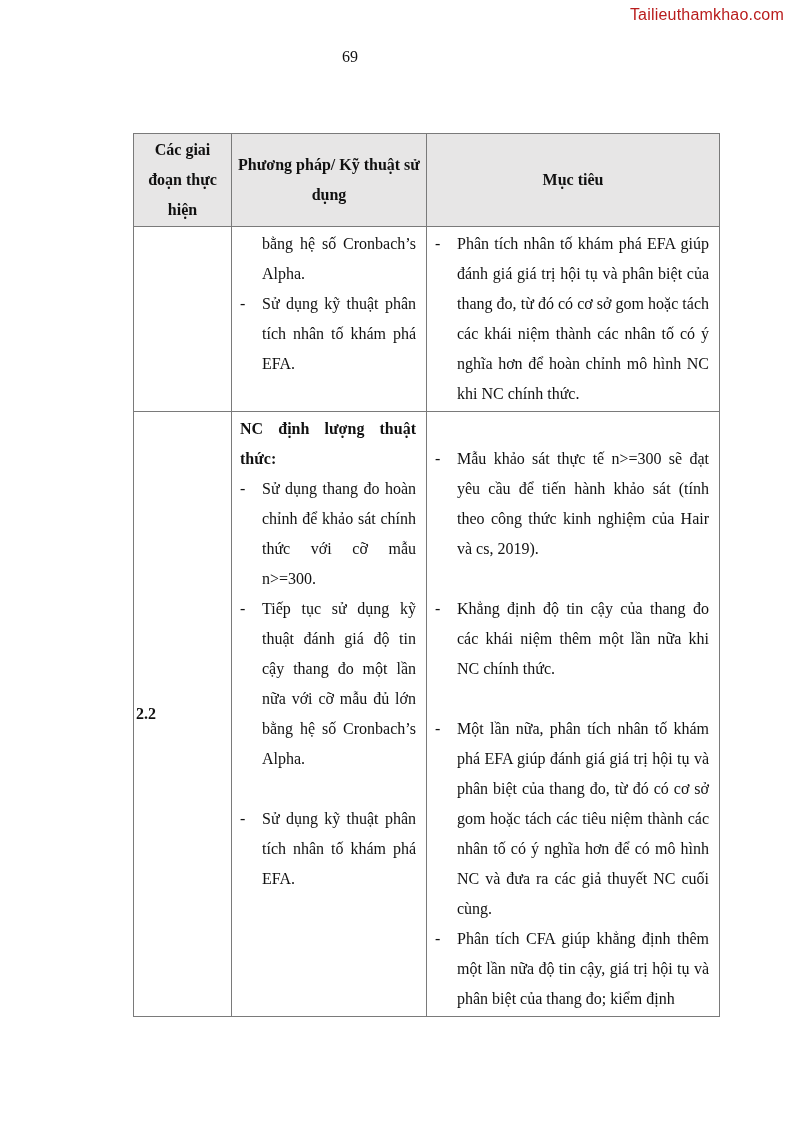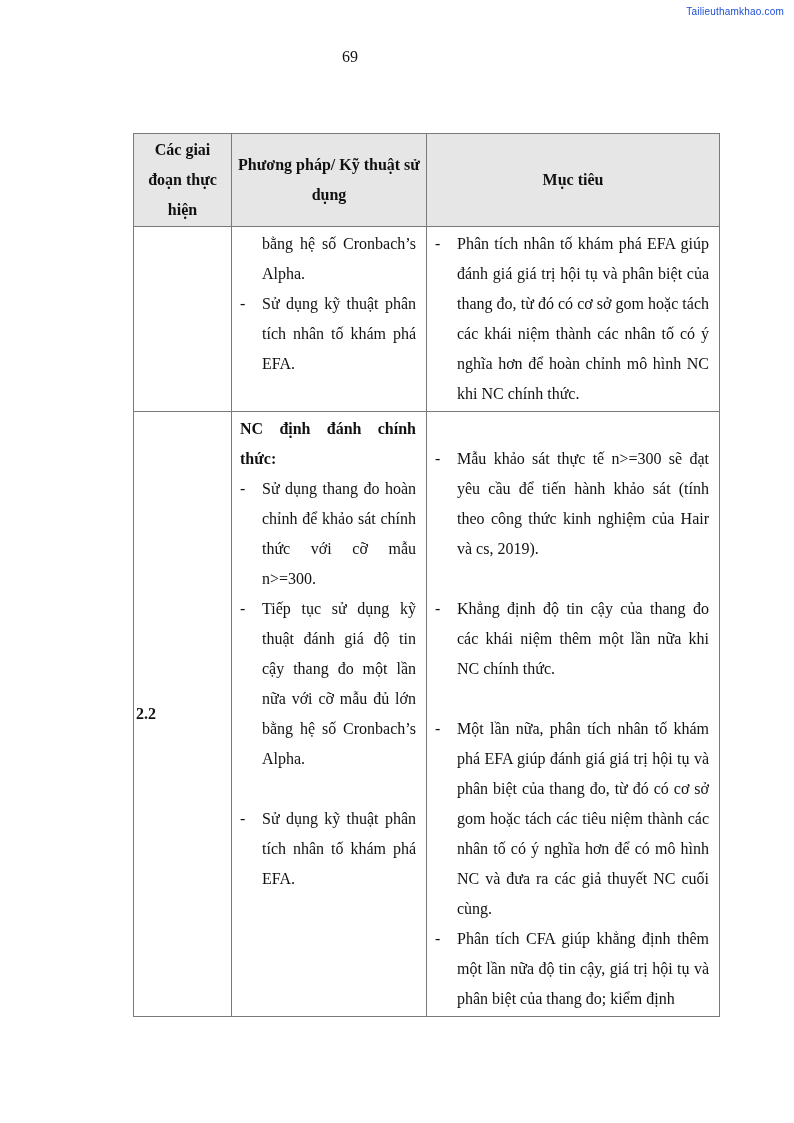--- a/index.html
+++ b/index.html
@@ -1,19 +1,19 @@
 <!DOCTYPE html>
 <html><head>
 <meta charset="utf-8">
 <style>
   html, body { margin:0; padding:0; background:#fff; }
   body { width:794px; height:1123px; position:relative; overflow:hidden;
          font-family:"Liberation Serif", serif; color:#111; }
   .watermark { position:absolute; top:6px; right:10px; font-family:"Liberation Sans", sans-serif;
-               font-size:10px; color:#1d4ed8; letter-spacing:0.2px; }
+               font-size:16px; color:#b91c1c; letter-spacing:0.2px; }
   .page-num { position:absolute; top:48px; left:0; width:700px; text-align:center; font-size:16px; }
   table { position:absolute; top:133px; left:133px; width:586px; border-collapse:collapse;
           table-layout:fixed; font-size:16px; }
   td, th { border:1px solid #7a7a7a; vertical-align:top; padding:2px; }
   th { background:#e7e6e6; font-weight:bold; text-align:center; vertical-align:middle;
        line-height:30px; height:88px; }
   col.c1 { width:98px; } col.c2 { width:195px; } col.c3 { width:293px; }
   .stage { text-align:left; vertical-align:middle; font-weight:bold; }
   .cell { padding:0 8px 0 6px; line-height:30px; }
   .bold-title { font-weight:bold; text-align:justify; text-align-last:left; }
@@ -60,21 +60,21 @@
             <span class="dash">-</span>
             <span>Phân tích nhân tố khám phá EFA giúp đánh giá giá trị hội tụ và phân biệt của thang đo, từ đó có cơ sở gom hoặc tách các khái niệm thành các nhân tố có ý nghĩa hơn để hoàn chỉnh mô hình NC khi NC chính thức.</span>
           </div>
         </div>
       </td>
     </tr>
     <tr style="height:602px;">
       <td class="stage">2.2</td>
       <td>
         <div class="cell">
-          <div class="bold-title">NC định đánh chính thức:</div>
+          <div class="bold-title">NC định lượng thuật thức:</div>
           <div class="bullet">
             <span class="dash">-</span>
             <span>Sử dụng thang đo hoàn chỉnh để khảo sát chính thức với cỡ mẫu n&gt;=300.</span>
           </div>
           <div class="bullet">
             <span class="dash">-</span>
             <span>Tiếp tục sử dụng kỹ thuật đánh giá độ tin cậy thang đo một lần nữa với cỡ mẫu đủ lớn bằng hệ số Cronbach’s Alpha.</span>
           </div>
           <div class="gap"></div>
           <div class="bullet">

